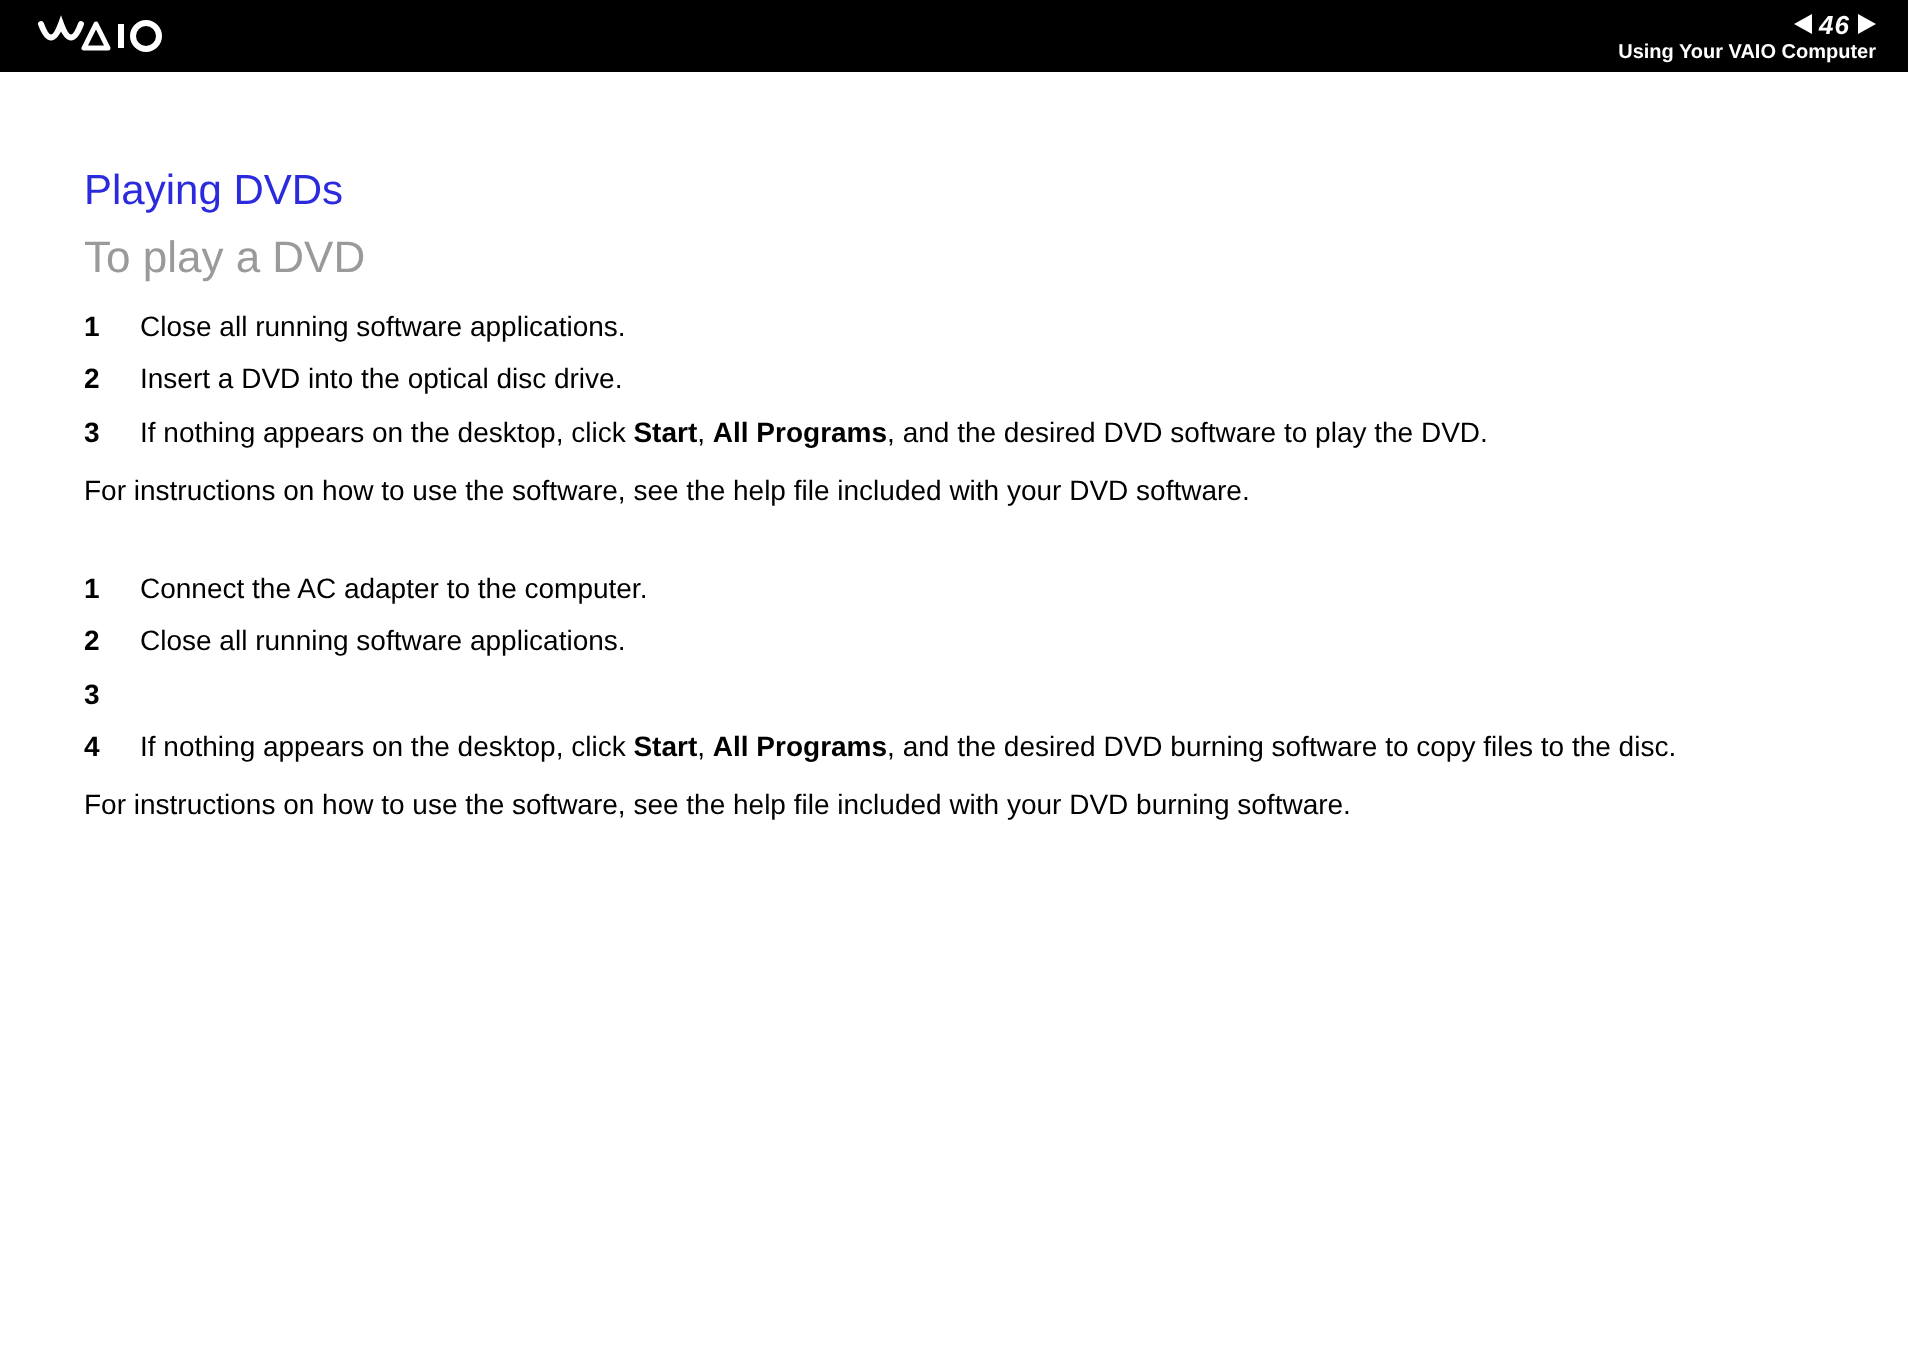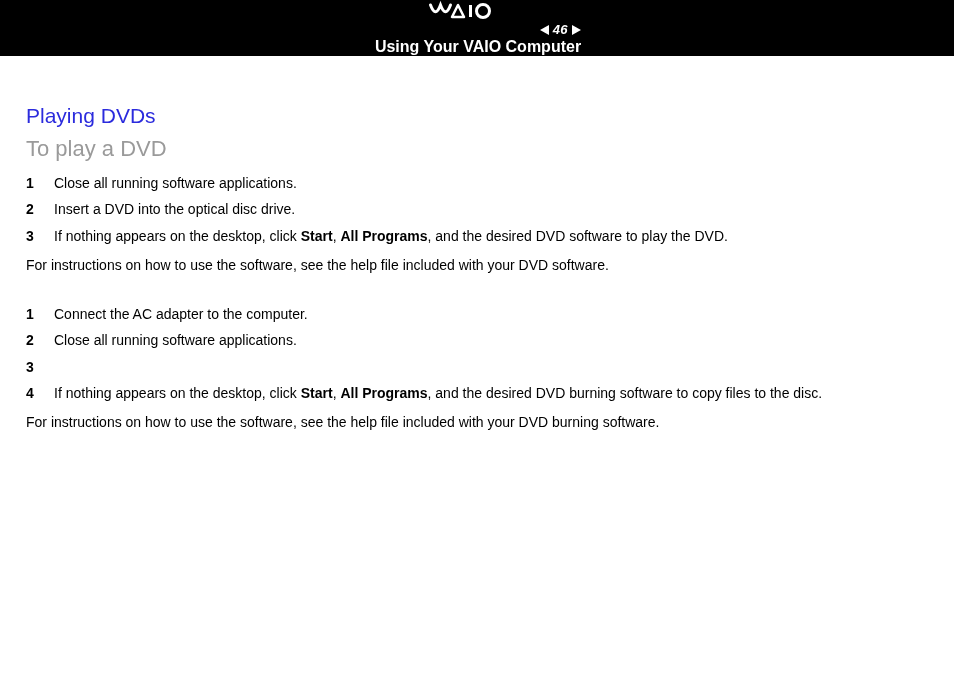--- a/index.html
+++ b/index.html
@@ -1,27 +1,27 @@
 <!DOCTYPE html>
 <html><head>
   <meta charset="utf-8">
   <style>
     * { box-sizing: border-box; margin: 0; padding: 0; }
     body { width: 954px; height: 674px; background: #fff; font-family: Arial, Helvetica, sans-serif; color: #000; }
-    .header { background: #000; height: 56px; display: flex; align-items: center; justify-content: space-between; padding: 0 16px 0 18px; flex-direction: column; }
+    .header { background: #000; height: 36px; display: flex; align-items: center; justify-content: space-between; padding: 0 16px 0 18px; }
     .vaio-logo { display: flex; align-items: center; gap: 0; }
     .vaio-logo svg { height: 22px; width: 100px; }
     .header-right { display: flex; flex-direction: column; align-items: flex-end; color: #fff; }
     .page-nav { display: flex; align-items: center; gap: 4px; font-size: 12px; font-style: italic; font-weight: bold; }
     .nav-arrow { display: inline-block; width: 0; height: 0; }
     .nav-arrow-left { border-top: 5px solid transparent; border-bottom: 5px solid transparent; border-right: 9px solid #fff; }
     .nav-arrow-right { border-top: 5px solid transparent; border-bottom: 5px solid transparent; border-left: 9px solid #fff; }
     .page-num { font-size: 13px; font-style: italic; font-weight: bold; letter-spacing: 0.5px; }
-    .header-label { font-size: 16px; font-weight: bold; margin-top: 1px; text-align: right; }
-    .content { padding: 48px 42px 20px 26px; }
+    .header-label { font-size: 10px; font-weight: bold; margin-top: 1px; text-align: right; }
+    .content { padding: 48px 42px 20px 42px; }
     .section-title { color: #2b2bdd; font-size: 21px; font-weight: 400; margin-bottom: 8px; }
     .subsection-title { color: #9a9a9a; font-size: 22px; font-weight: 400; margin-bottom: 8px; }
     .steps { list-style: none; margin-bottom: 6px; }
     .steps li { display: flex; gap: 14px; padding: 3px 0; font-size: 14px; line-height: 1.45; }
     .step-num { font-weight: bold; min-width: 14px; }
     .step-text { flex: 1; }
     .step-text b { font-weight: bold; }
     .note { font-size: 14px; margin-top: 4px; line-height: 1.45; }
     .section + .section { margin-top: 26px; }
   </style>

